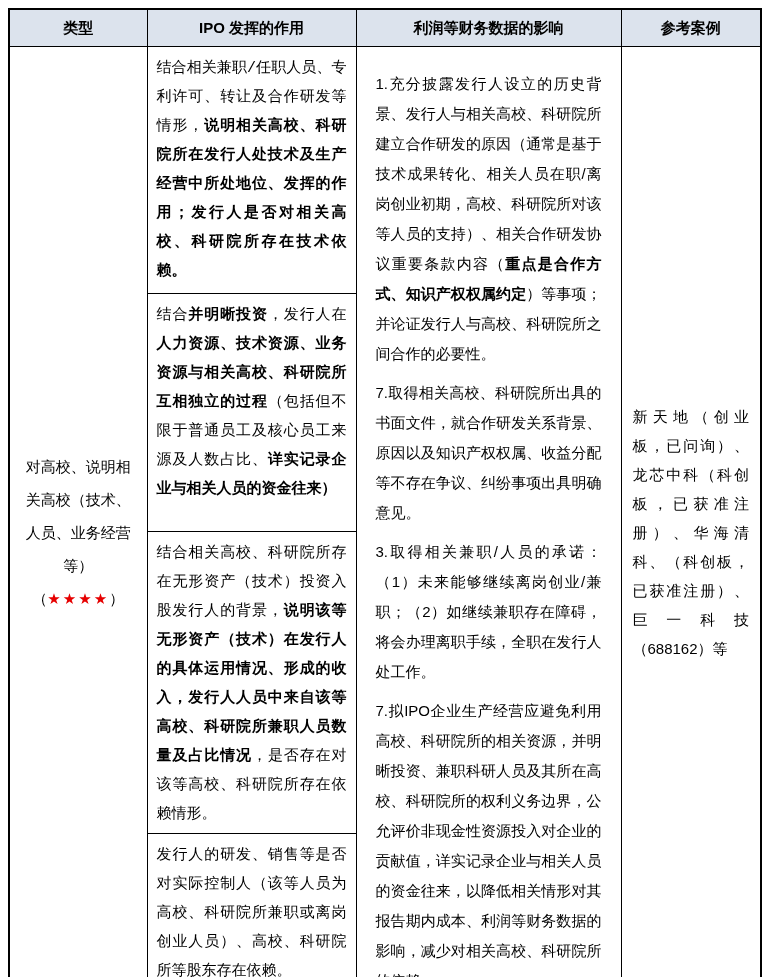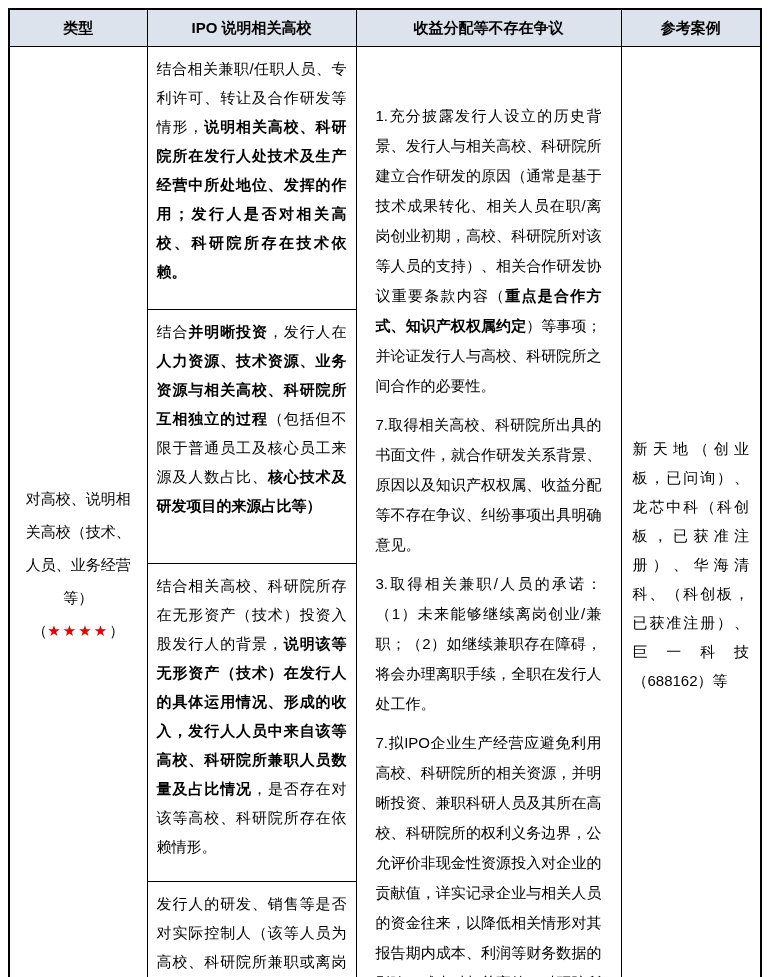--- a/index.html
+++ b/index.html
@@ -36,21 +36,22 @@
   td.c1{
     text-align:center;
     vertical-align:middle;
     line-height:33px;
     padding:0 10px;
   }
   td.c2{
     text-align:justify;
     vertical-align:top;
     line-height:29px;
-    padding:7px 9px 20px 9px;
+    padding:7px 9px 4px 9px;
+    font-family:Liberation Mono, monospace;
   }
   td.c3{
     text-align:justify;
     vertical-align:middle;
     line-height:30px;
     padding:4px 10px;
   }
   td.c4{
     text-align:justify;
     vertical-align:middle;
@@ -68,42 +69,42 @@
 <table class="doc">
   <colgroup>
     <col style="width:138px">
     <col style="width:209px">
     <col style="width:265px">
     <col style="width:140px">
   </colgroup>
   <thead>
     <tr>
       <th>类型</th>
-      <th>IPO 说明相关高校</th>
-      <th>收益分配等不存在争议</th>
+      <th>IPO 发挥的作用</th>
+      <th>利润等财务数据的影响</th>
       <th>参考案例</th>
     </tr>
   </thead>
   <tbody>
     <tr>
       <td class="c1" rowspan="4" style="height:920px">
         <div>对高校、说明相关高校（技术、人员、业务经营等）</div>
         <div class="stars-line"><span>（</span><span class="star">★★★★</span><span>）</span></div>
       </td>
       <td class="c2" style="height:235px"><span>结合相关兼职/任职人员、专利许可、转让及合作研发等情形，</span><span class="bold">说明相关高校、科研院所在发行人处技术及生产经营中所处地位、发挥的作用；发行人是否对相关高校、科研院所存在技术依赖。</span></td>
       <td class="c3" rowspan="4">
         <p class="para"><span>1.充分披露发行人设立的历史背景、发行人与相关高校、科研院所建立合作研发的原因（通常是基于技术成果转化、相关人员在职/离岗创业初期，高校、科研院所对该等人员的支持）、相关合作研发协议重要条款内容（</span><span class="bold">重点是合作方式、知识产权权属约定</span><span>）等事项；并论证发行人与高校、科研院所之间合作的必要性。</span></p>
         <p class="para"><span>7.取得相关高校、科研院所出具的书面文件，就合作研发关系背景、原因以及知识产权权属、收益分配等不存在争议、纠纷事项出具明确意见。</span></p>
         <p class="para"><span>3.取得相关兼职/人员的承诺：（1）未来能够继续离岗创业/兼职；（2）如继续兼职存在障碍，将会办理离职手续，全职在发行人处工作。</span></p>
         <p class="para"><span>7.拟IPO企业生产经营应避免利用高校、科研院所的相关资源，并明晰投资、兼职科研人员及其所在高校、科研院所的权利义务边界，公允评价非现金性资源投入对企业的贡献值，详实记录企业与相关人员的资金往来，以降低相关情形对其报告期内成本、利润等财务数据的影响，减少对相关高校、科研院所的依赖。</span></p>
       </td>
       <td class="c4" rowspan="4">新天地（创业板，已问询）、龙芯中科（科创板，已获准注册）、华海清科、（科创板，已获准注册）、巨一科技（688162）等</td>
     </tr>
     <tr>
-      <td class="c2" style="height:226px"><span>结合</span><span class="bold">并明晰投资</span><span>，发行人在</span><span class="bold">人力资源、技术资源、业务资源与相关高校、科研院所互相独立的过程</span><span>（包括但不限于普通员工及核心员工来源及人数占比、</span><span class="bold">核心技术及研发项目的来源占比等）</span></td>
+      <td class="c2" style="height:226px"><span>结合</span><span class="bold">并明晰投资</span><span>，发行人在</span><span class="bold">人力资源、技术资源、业务资源与相关高校、科研院所互相独立的过程</span><span>（包括但不限于普通员工及核心员工来源及人数占比、</span><span class="bold">详实记录企业与相关人员的资金往来）</span></td>
     </tr>
     <tr>
       <td class="c2" style="height:286px"><span>结合相关高校、科研院所存在无形资产（技术）投资入股发行人的背景，</span><span class="bold">说明该等无形资产（技术）在发行人的具体运用情况、形成的收入，发行人人员中来自该等高校、科研院所兼职人员数量及占比情况</span><span>，是否存在对该等高校、科研院所存在依赖情形。</span></td>
     </tr>
     <tr>
       <td class="c2" style="height:173px"><span>发行人的研发、销售等是否对实际控制人（该等人员为高校、科研院所兼职或离岗创业人员）、高校、科研院所等股东存在依赖。</span></td>
     </tr>
   </tbody>
 </table>
 

